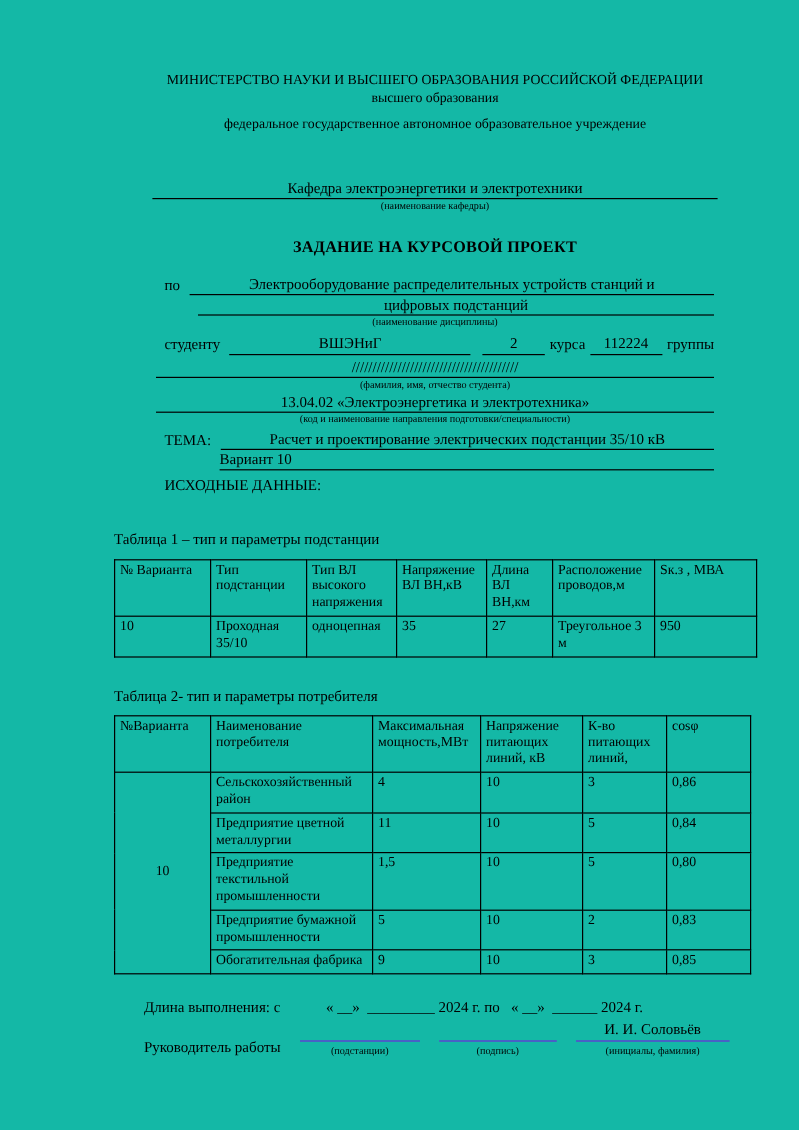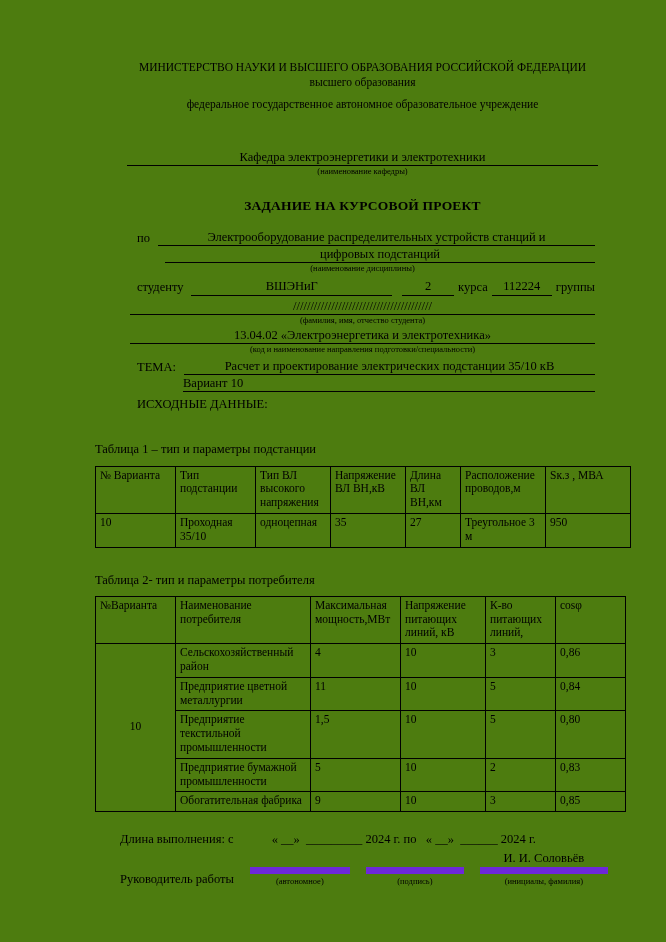--- a/index.html
+++ b/index.html
@@ -1,18 +1,18 @@
 <!DOCTYPE html>
 <html><head>
 <meta charset="utf-8">
 <style>
   * { margin:0; padding:0; box-sizing:border-box; }
   html,body { background:#fff; }
   .page {
-    width:666px; height:942px; background:#4d7c0f; color:#000;
+    width:666px; height:942px; background:#14b8a6; color:#000;
     font-family:"Liberation Serif", serif; font-size:12.5px; line-height:1.3;
     overflow:hidden; position:relative;
   }
   .content { padding:60px 36px 0 95px; }
   .center { text-align:center; }
   .bold { font-weight:bold; }
   .small { font-size:8.5px; line-height:1.2; }
   .u { border-bottom:1px solid #000; }
   .ministry { font-size:11.5px; }
   .org { font-size:11.5px; }
@@ -44,21 +44,21 @@
   }
   .t1 { width:535px; }
   .t2 { width:530px; }
   .doc-table th { height:46px; }
   td.vc { vertical-align:middle; text-align:center; }
   .deadline { margin-top:19px; padding-left:25px; }
   .deadline-rest { white-space:pre; margin-left:38px; }
   .sig-row { margin-top:3px; padding-left:25px; display:flex; align-items:flex-end; }
   .sig-label { white-space:nowrap; }
   .sig-col { display:inline-block; text-align:center; vertical-align:top; margin-left:16px; }
-  .sig-line { display:block; border-bottom:7px solid #6d28d9; min-height:16px; padding:0 4px; white-space:nowrap; }
+  .sig-line { display:block; border-bottom:1px solid #6d28d9; min-height:16px; padding:0 4px; white-space:nowrap; }
   .sig-cap { display:block; font-size:8.5px; line-height:1.3; padding-top:2px; }
   .w1 { width:100px; } .w2 { width:98px; } .w3 { width:128px; }
 </style>
 </head>
 <body>
 
 <div class="page">
   <div class="content">
 
     <div class="center ministry">МИНИСТЕРСТВО НАУКИ И ВЫСШЕГО ОБРАЗОВАНИЯ РОССИЙСКОЙ ФЕДЕРАЦИИ</div>
@@ -191,21 +191,21 @@
       </table>
 
     <div class="deadline">
       <span>Длина выполнения: с</span><span class="deadline-rest">« __»  _________ 2024 г. по   « __»  ______ 2024 г.</span>
     </div>
 
     <div class="sig-row">
       <span class="sig-label">Руководитель работы</span>
       <span class="sig-col w1">
         <span class="sig-line">&nbsp;</span>
-        <span class="sig-cap">(автономное)</span>
+        <span class="sig-cap">(подстанции)</span>
       </span>
       <span class="sig-col w2">
         <span class="sig-line">&nbsp;</span>
         <span class="sig-cap">(подпись)</span>
       </span>
       <span class="sig-col w3">
         <span class="sig-line">И. И. Соловьёв</span>
         <span class="sig-cap">(инициалы, фамилия)</span>
       </span>
     </div>

